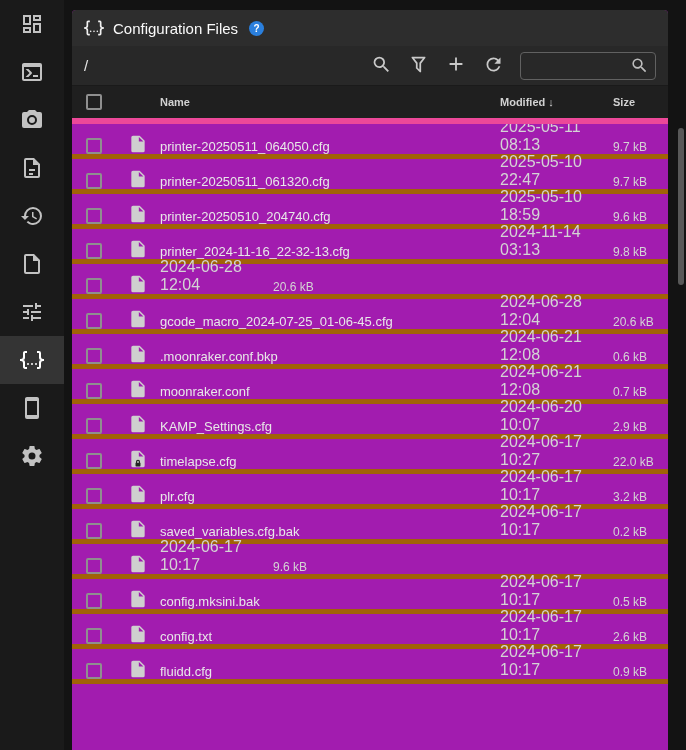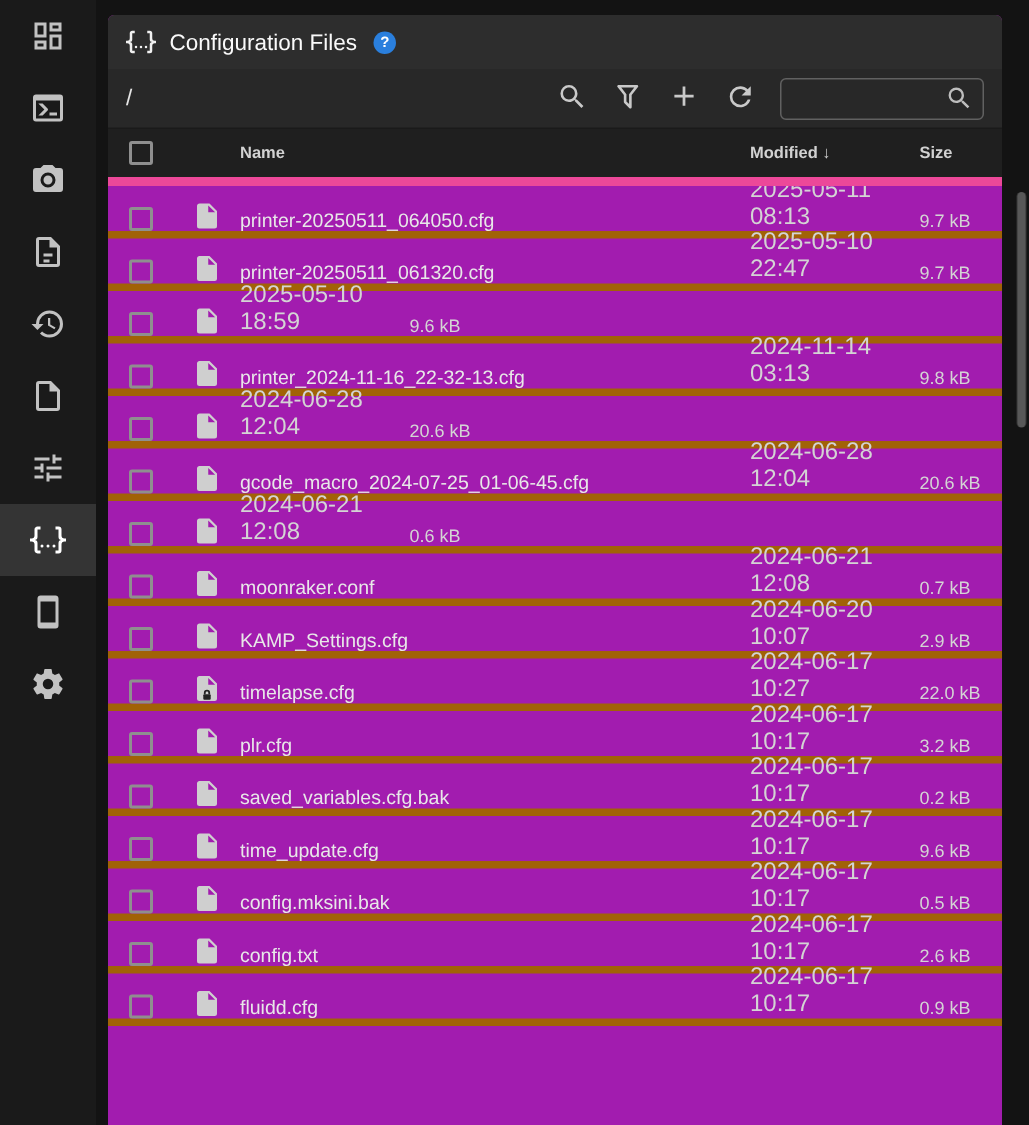--- a/index.html
+++ b/index.html
@@ -269,20 +269,21 @@
             <div class="cell-check">
               <span class="checkbox"></span>
             </div>
             <div class="cell-icn">
               <span class="file-icon">
                 <svg viewBox="0 0 24 24" width="20" height="20" aria-hidden="true">
                   <path fill="currentColor" d="M13,9V3.5L18.5,9M6,2C4.89,2 4,2.89 4,4V20A2,2 0 0,0 6,22H18A2,2 0 0,0 20,20V8L14,2H6Z"></path>
                 </svg>
               </span>
             </div>
+            <div class="cell-name">printer-20250510_204740.cfg</div>
             <div class="cell-mod">2025-05-10 18:59</div>
             <div class="cell-size">9.6 kB</div>
           </div>
           <div class="trow">
             <div class="cell-check">
               <span class="checkbox"></span>
             </div>
             <div class="cell-icn">
               <span class="file-icon">
                 <svg viewBox="0 0 24 24" width="20" height="20" aria-hidden="true">
@@ -327,20 +328,21 @@
             <div class="cell-check">
               <span class="checkbox"></span>
             </div>
             <div class="cell-icn">
               <span class="file-icon">
                 <svg viewBox="0 0 24 24" width="20" height="20" aria-hidden="true">
                   <path fill="currentColor" d="M13,9V3.5L18.5,9M6,2C4.89,2 4,2.89 4,4V20A2,2 0 0,0 6,22H18A2,2 0 0,0 20,20V8L14,2H6Z"></path>
                 </svg>
               </span>
             </div>
+            <div class="cell-name">.moonraker.conf.bkp</div>
             <div class="cell-mod">2024-06-21 12:08</div>
             <div class="cell-size">0.6 kB</div>
           </div>
           <div class="trow">
             <div class="cell-check">
               <span class="checkbox"></span>
             </div>
             <div class="cell-icn">
               <span class="file-icon">
                 <svg viewBox="0 0 24 24" width="20" height="20" aria-hidden="true">
@@ -420,21 +422,20 @@
             <div class="cell-check">
               <span class="checkbox"></span>
             </div>
             <div class="cell-icn">
               <span class="file-icon">
                 <svg viewBox="0 0 24 24" width="20" height="20" aria-hidden="true">
                   <path fill="currentColor" d="M13,9V3.5L18.5,9M6,2C4.89,2 4,2.89 4,4V20A2,2 0 0,0 6,22H18A2,2 0 0,0 20,20V8L14,2H6Z"></path>
                 </svg>
               </span>
             </div>
-            <div class="cell-name">time_update.cfg</div>
             <div class="cell-mod">2024-06-17 10:17</div>
             <div class="cell-size">9.6 kB</div>
           </div>
           <div class="trow">
             <div class="cell-check">
               <span class="checkbox"></span>
             </div>
             <div class="cell-icn">
               <span class="file-icon">
                 <svg viewBox="0 0 24 24" width="20" height="20" aria-hidden="true">

